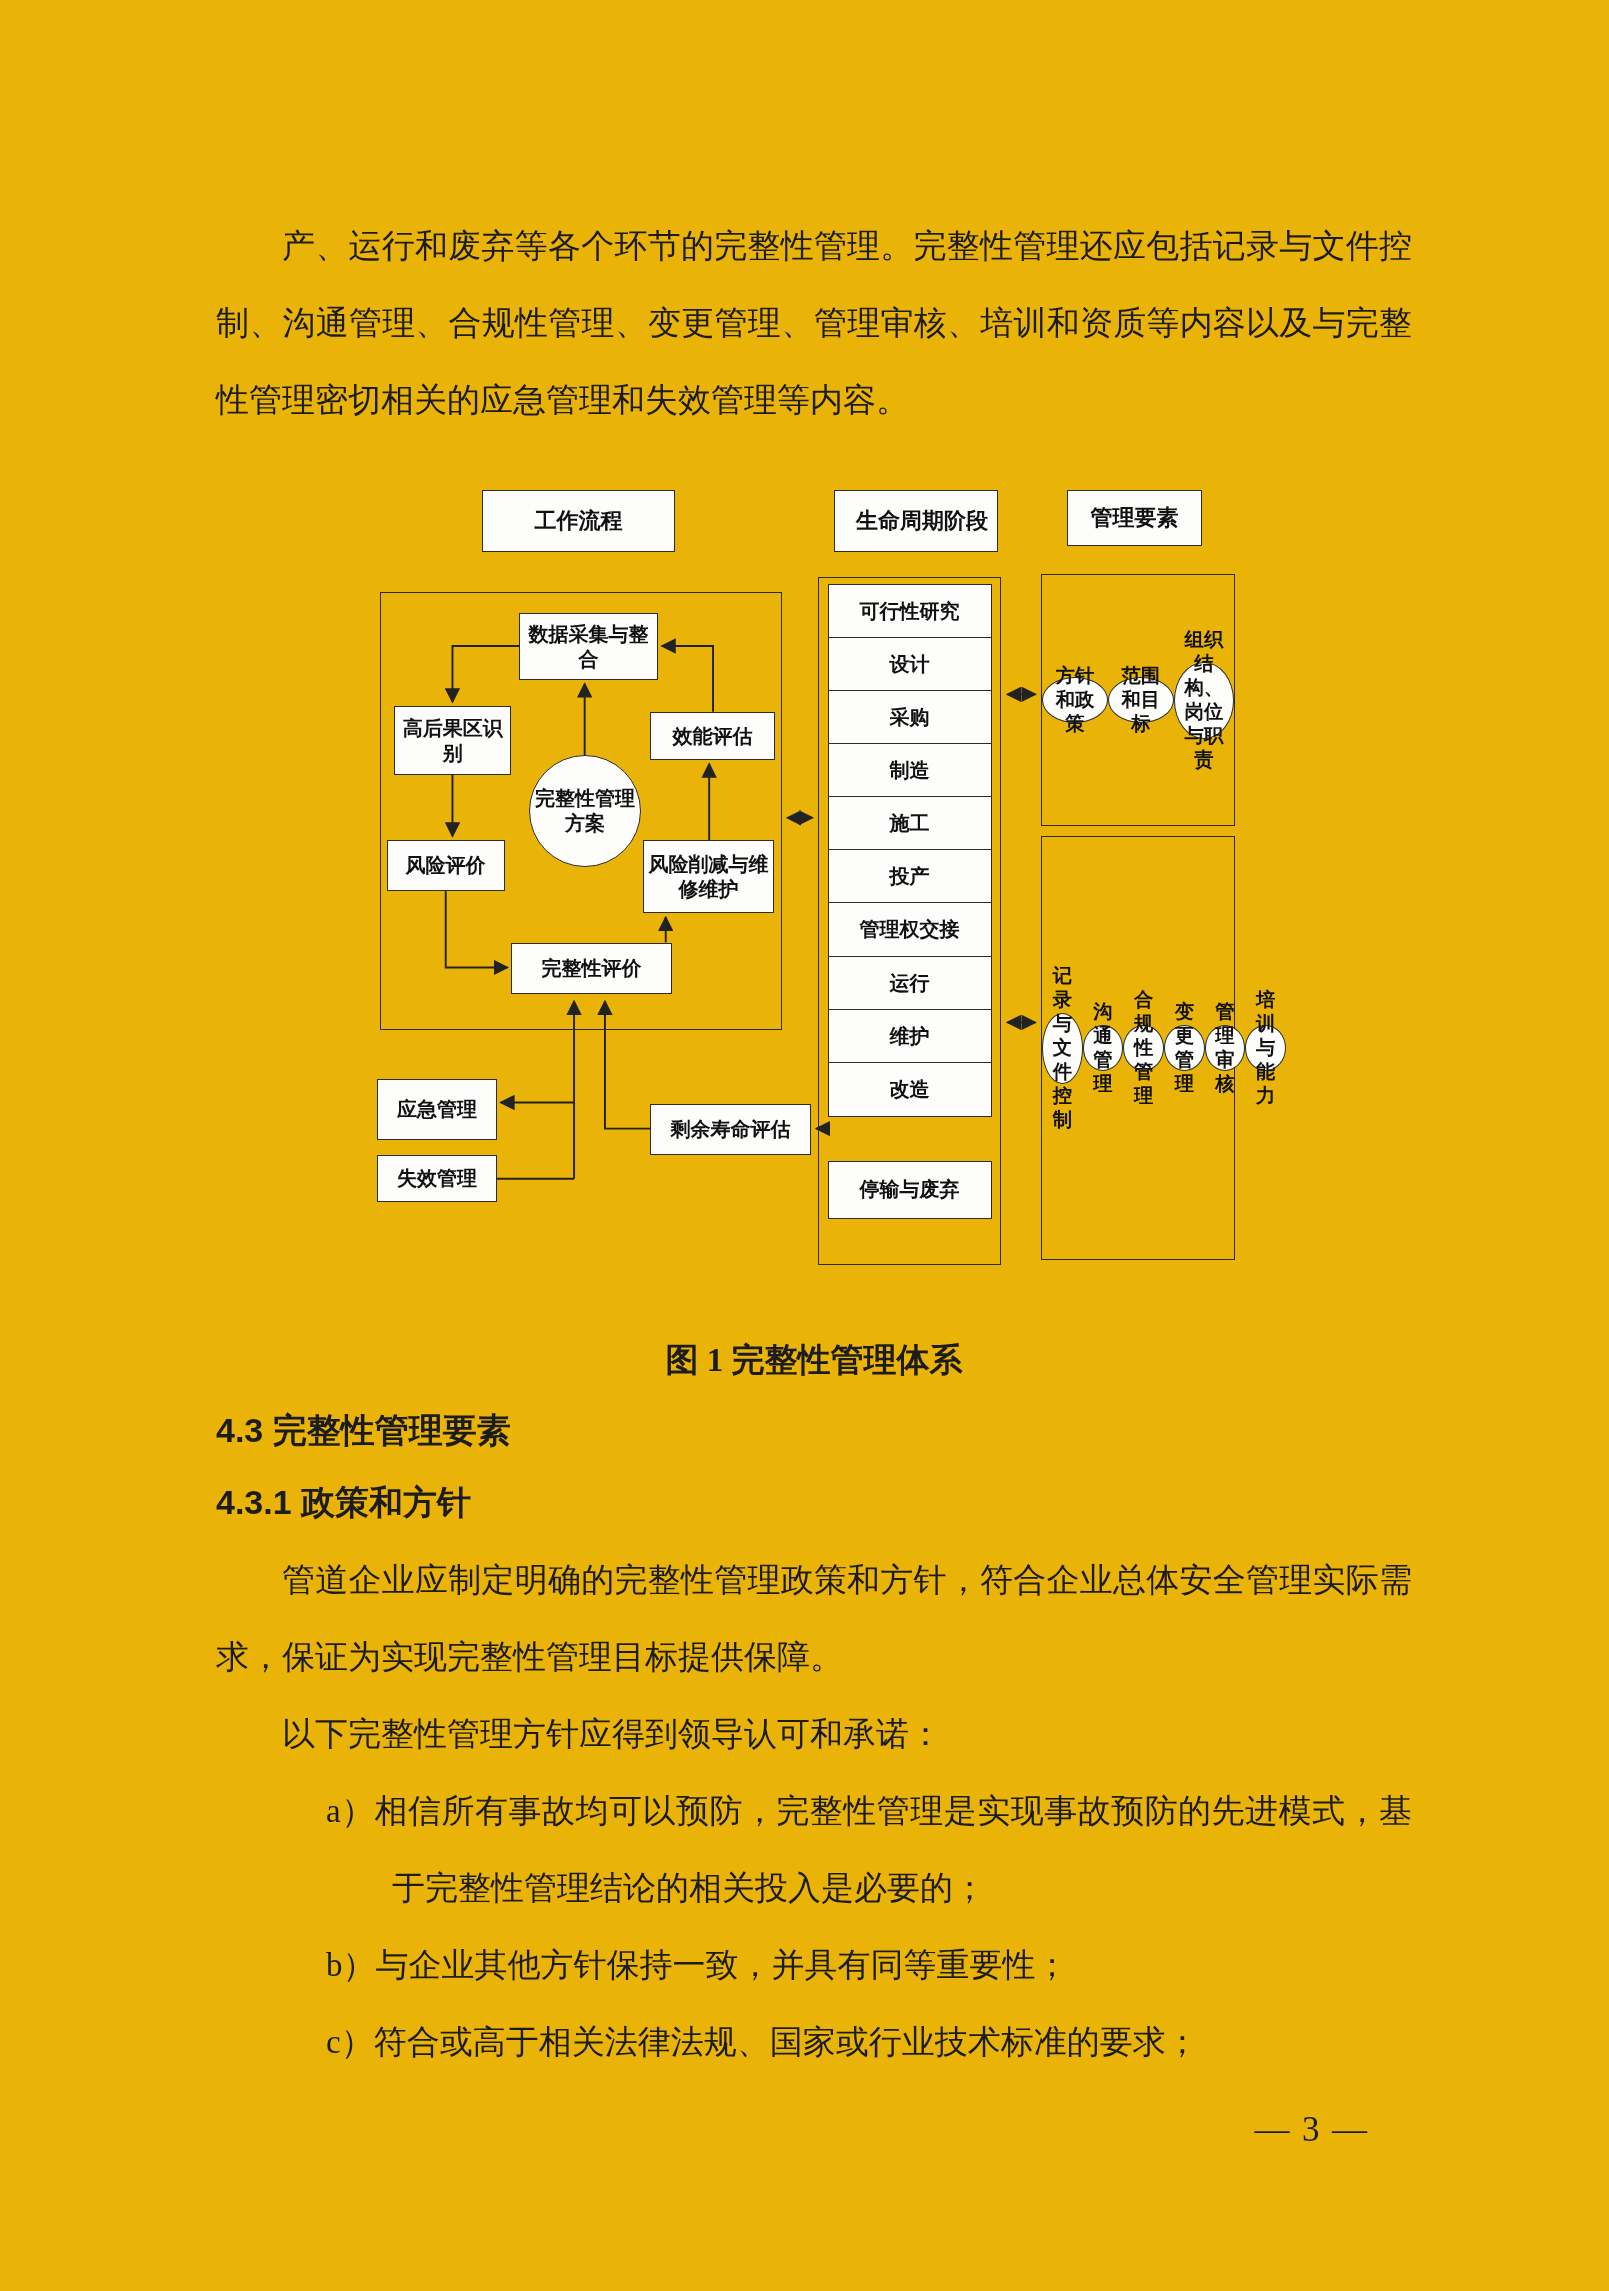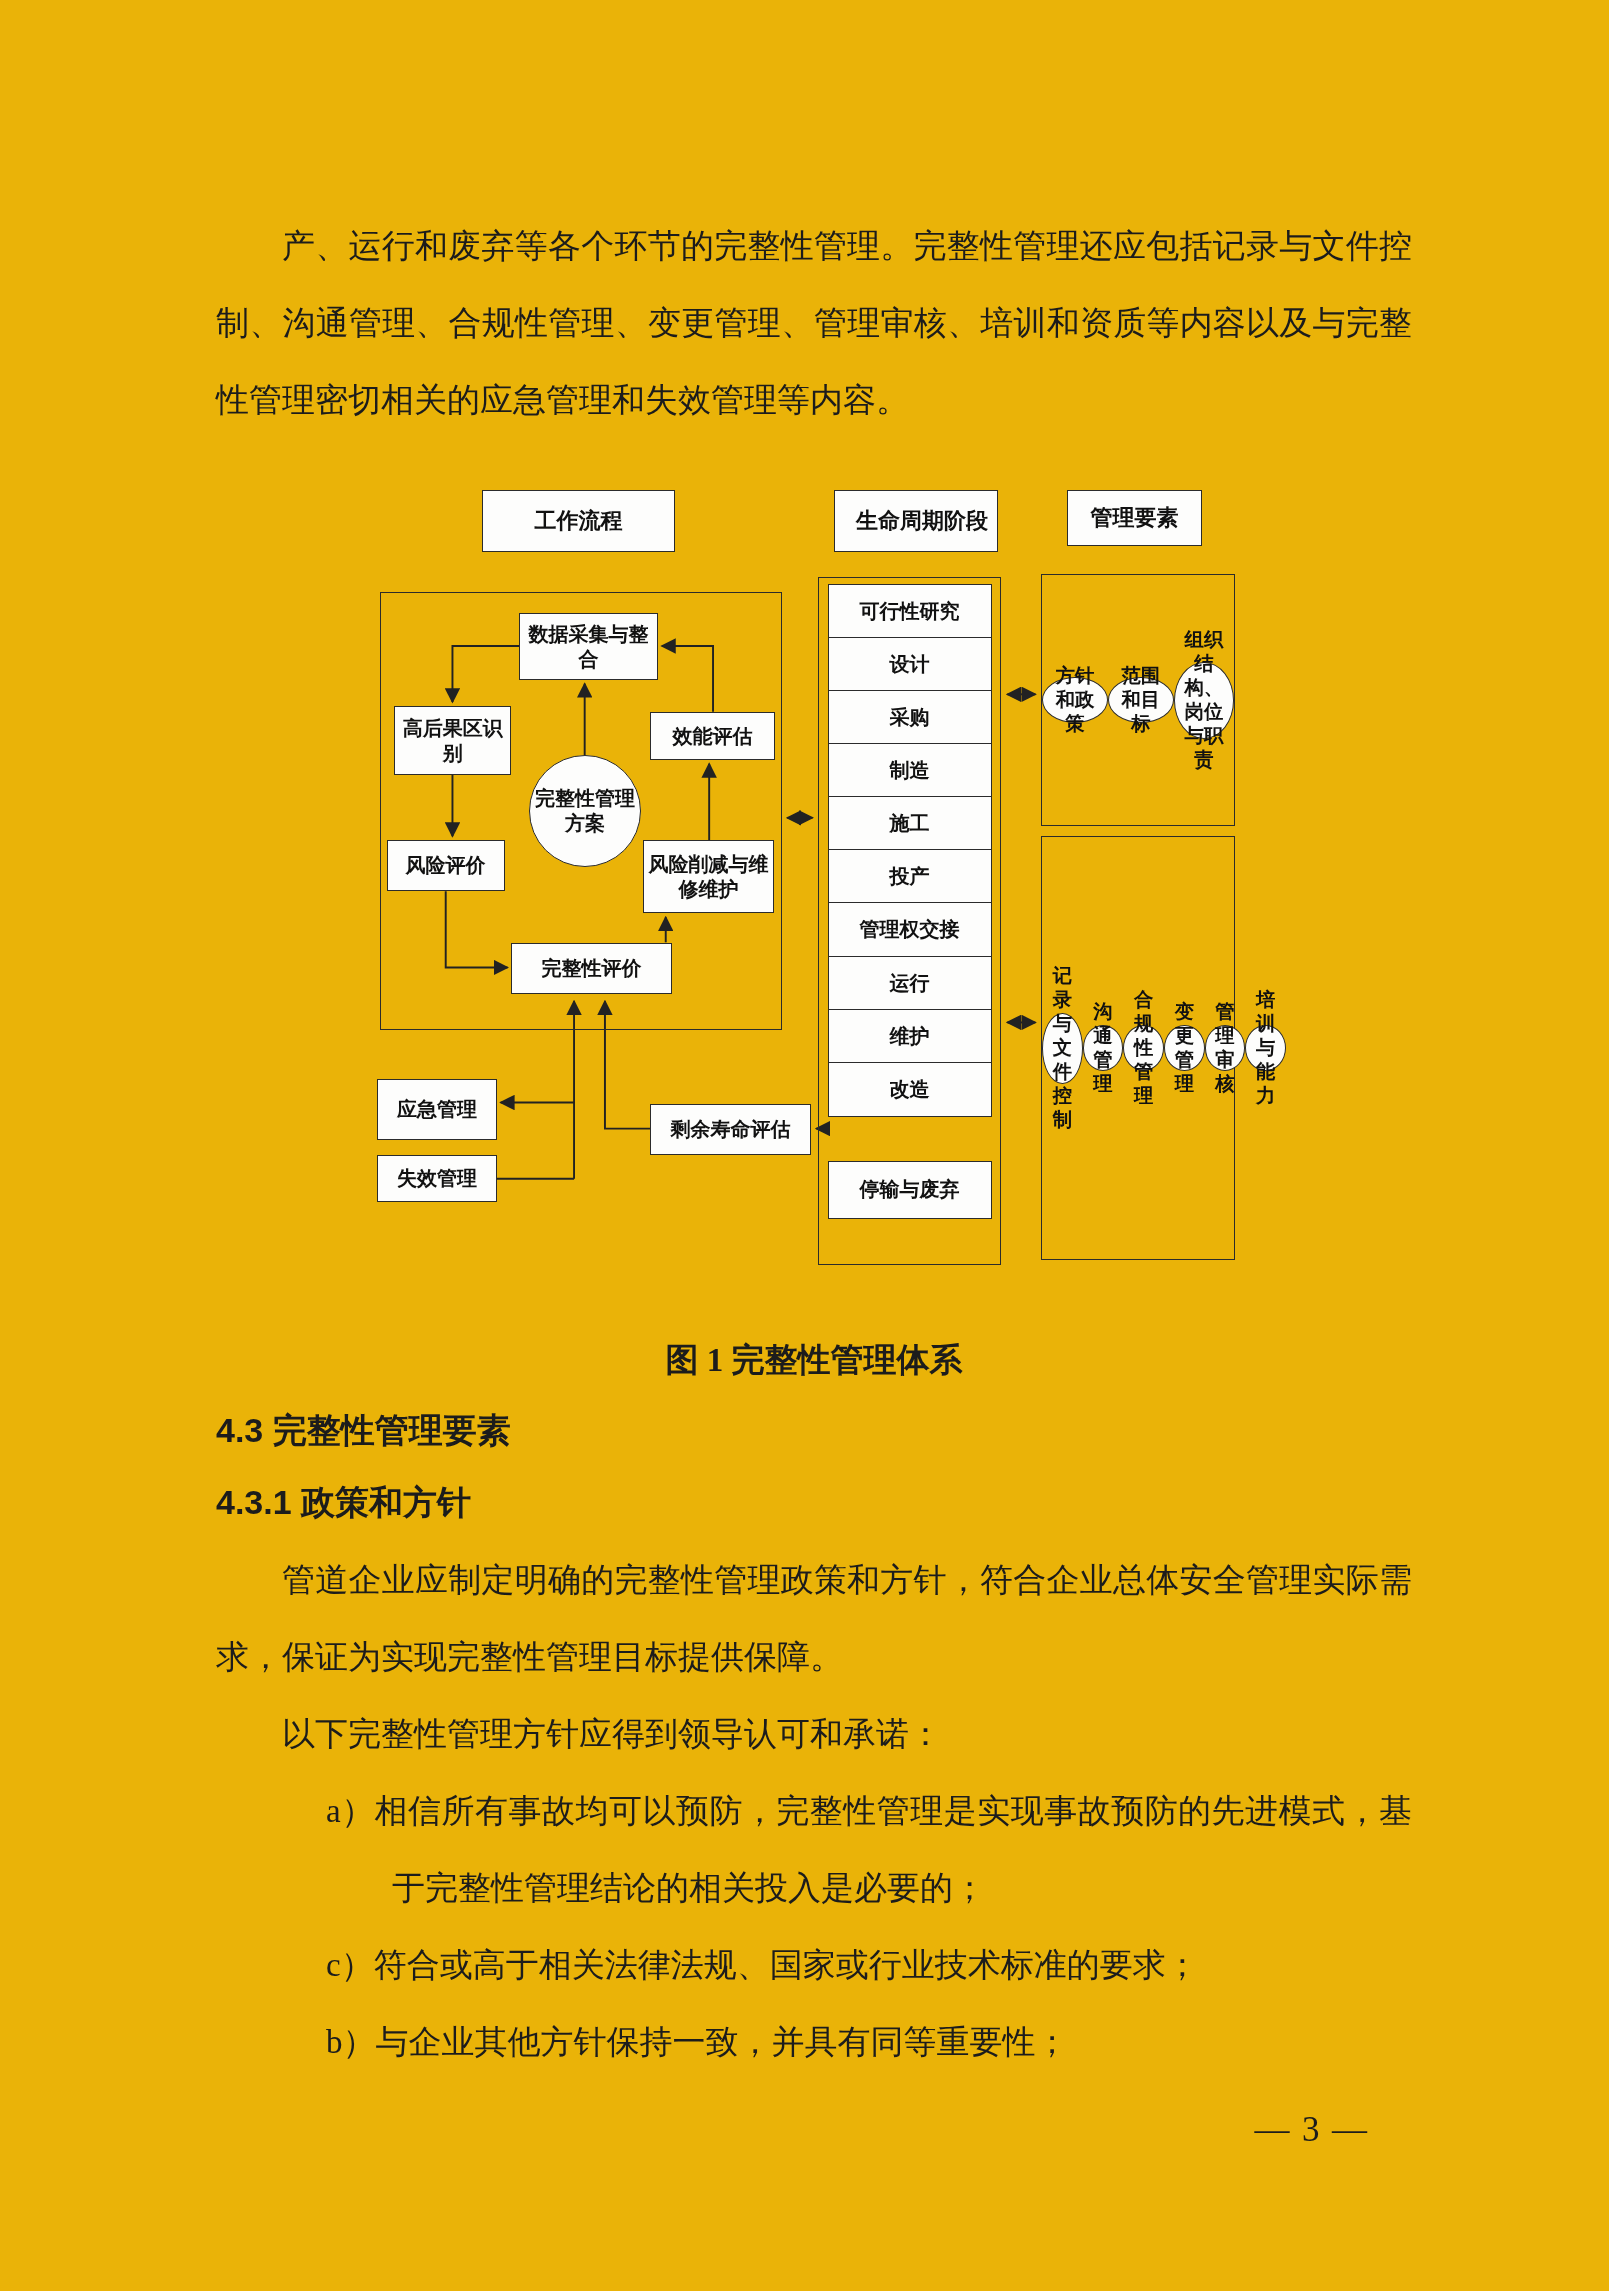--- a/index.html
+++ b/index.html
@@ -155,19 +155,19 @@
 
   <div class="caption">图 1 完整性管理体系</div>
 
   <h2 class="h-num h43">4.3 完整性管理要素</h2>
   <h3 class="h-num h431">4.3.1 政策和方针</h3>
 
   <p class="body-text indent p1">管道企业应制定明确的完整性管理政策和方针，符合企业总体安全管理实际需求，保证为实现完整性管理目标提供保障。</p>
   <p class="body-text indent">以下完整性管理方针应得到领导认可和承诺：</p>
 
   <div class="list-item">a）相信所有事故均可以预防，完整性管理是实现事故预防的先进模式，基于完整性管理结论的相关投入是必要的；</div>
+  <div class="list-item">b）与企业其他方针保持一致，并具有同等重要性；</div>
   <div class="list-item">c）符合或高于相关法律法规、国家或行业技术标准的要求；</div>
-  <div class="list-item">b）与企业其他方针保持一致，并具有同等重要性；</div>
 
   <div class="pagenum">— 3 —</div>
 
 </div>
 
 
 </body></html>

